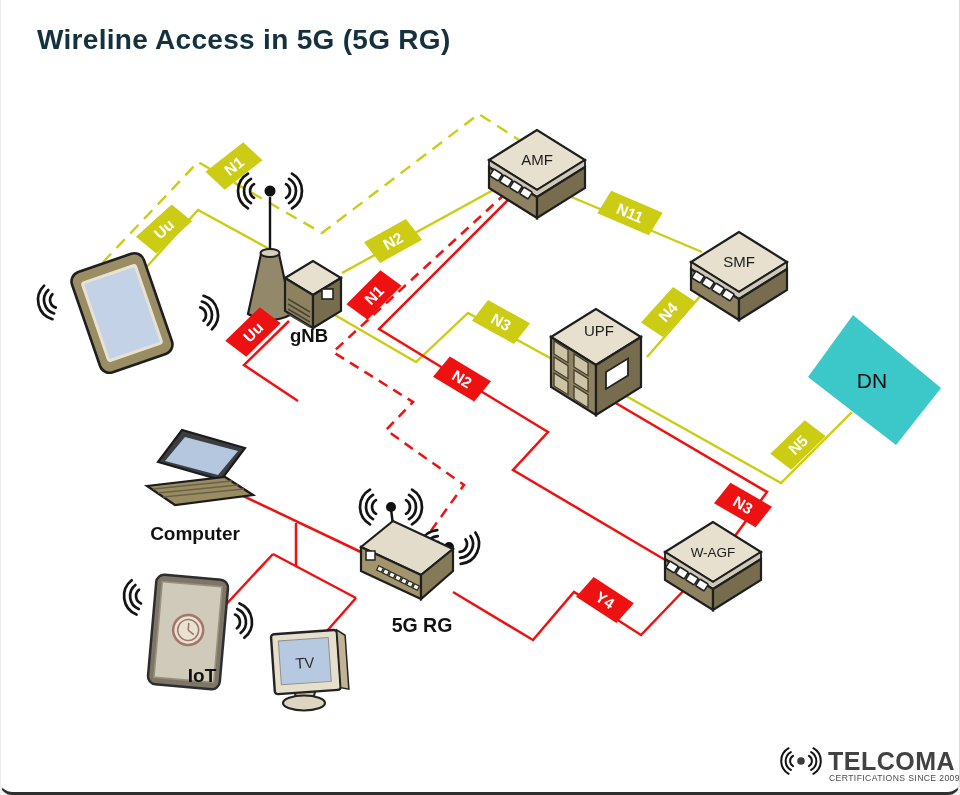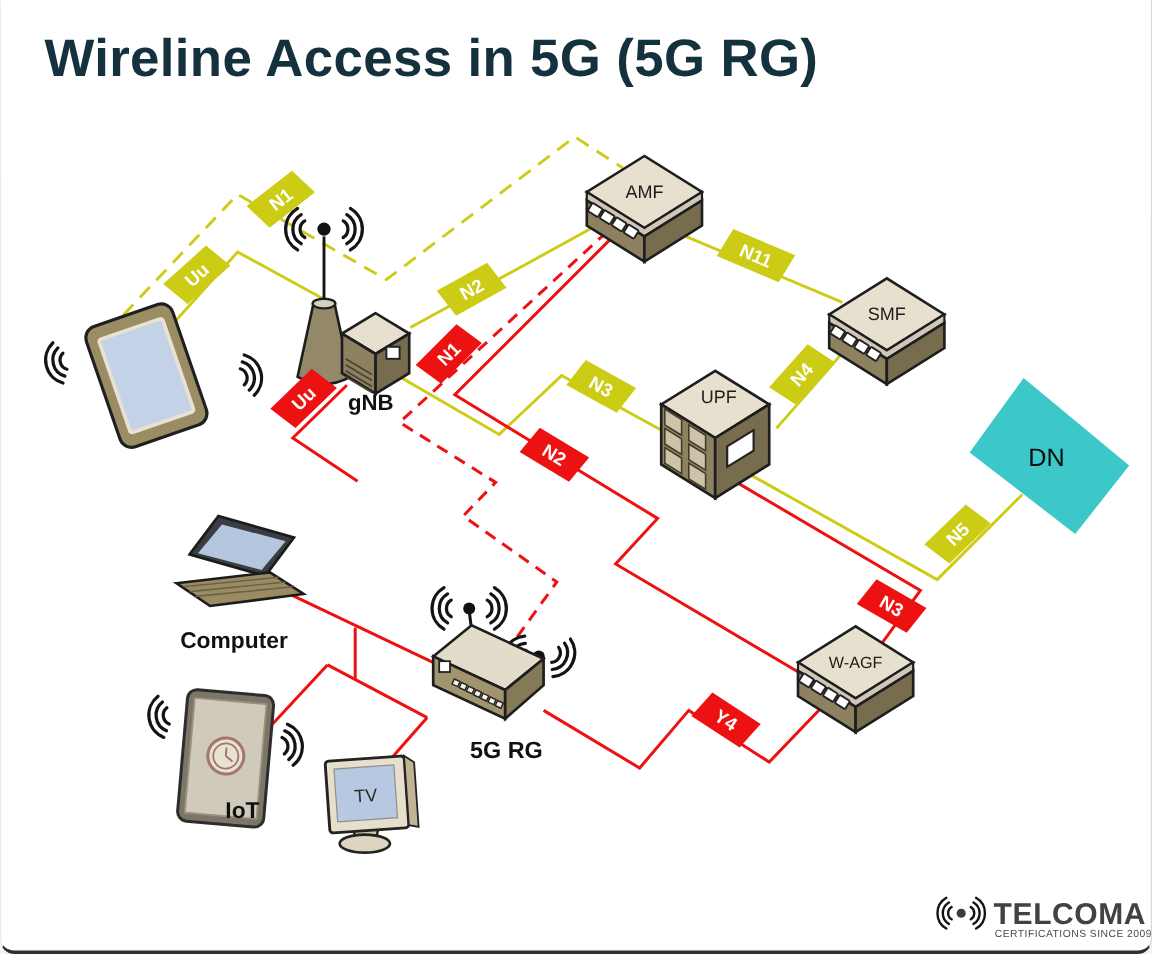--- a/index.html
+++ b/index.html
@@ -5,21 +5,21 @@
   html,body{margin:0;padding:0;background:#f3f3f3;}
   .card{
     position:relative;width:960px;height:795px;background:#ffffff;
     border-left:1px solid #ececec;border-right:1px solid #d9d9d9;
     border-bottom:3px solid #2f2f2f;border-radius:0 0 12px 12px;
     box-sizing:border-box;overflow:hidden;
     font-family:"Liberation Sans",sans-serif;
   }
   h1.title{
     position:absolute;left:36px;top:24px;margin:0;
-    font-size:44px;font-weight:700;letter-spacing:.3px;color:#14313d;
+    font-size:28px;font-weight:700;letter-spacing:.3px;color:#14313d;
     font-family:"Liberation Sans",sans-serif;
   }
   svg.diagram{position:absolute;left:0;top:0;width:960px;height:795px;}
   svg text{font-family:"Liberation Sans","DejaVu Sans",sans-serif;}
   .yline{stroke:#cccc14;stroke-width:2.4;fill:none;}
   .ydash{stroke:#cccc14;stroke-width:2.4;fill:none;stroke-dasharray:12 8;}
   .rline{stroke:#ee1111;stroke-width:2.5;fill:none;}
   .rdash{stroke:#ee1111;stroke-width:2.5;fill:none;stroke-dasharray:10 7;}
   .badge-y{fill:#cccc14;}
   .badge-r{fill:#ee1111;}

